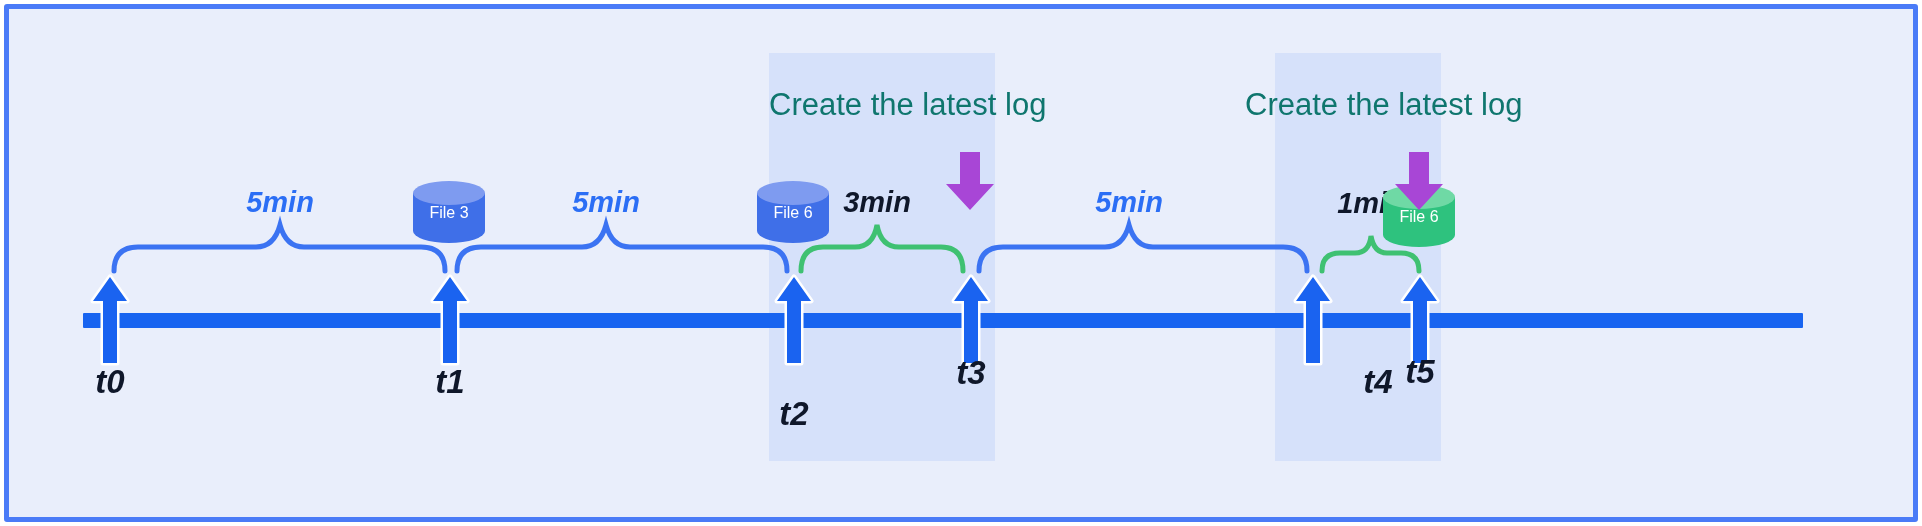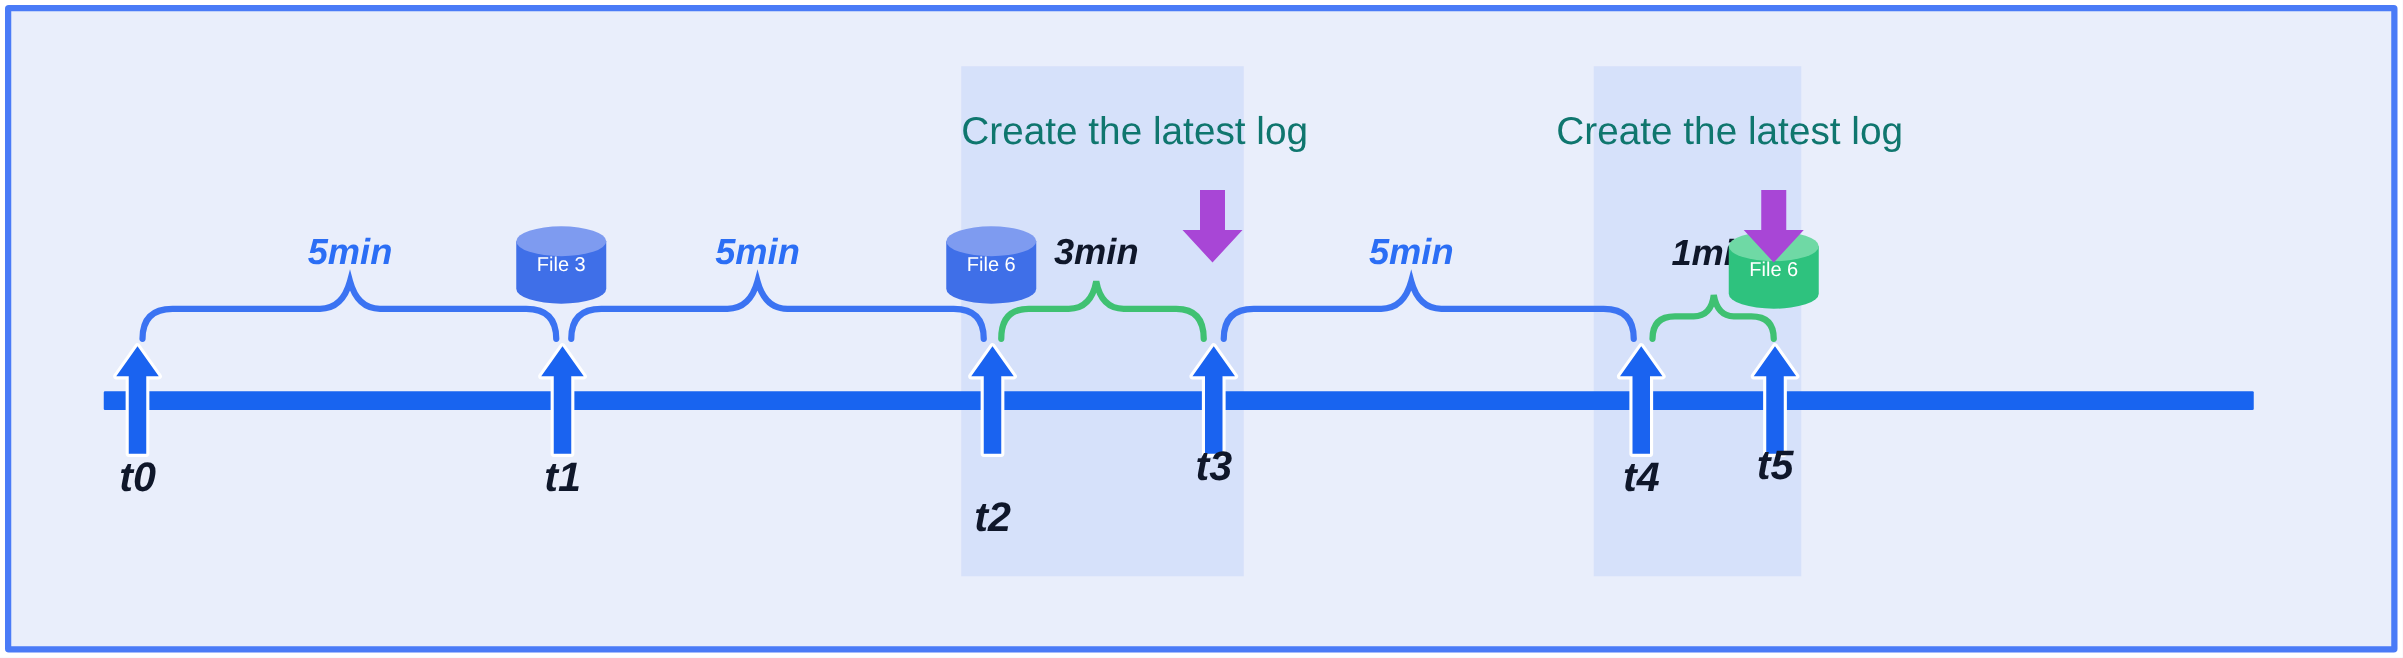--- a/index.html
+++ b/index.html
@@ -163,21 +163,21 @@
       <svg width="46" height="90" viewBox="0 0 46 90">
         <path d="M 23,2 L 40,26 L 30,26 L 30,88 L 16,88 L 16,26 L 6,26 Z" fill="#1a63f0" stroke="#ffffff" stroke-width="5" stroke-linejoin="round"></path>
         <path d="M 23,2 L 40,26 L 30,26 L 30,88 L 16,88 L 16,26 L 6,26 Z" fill="#1a63f0"></path>
       </svg>
     </div>
 
     <div class="tlabel" style="left:66px; top:354px;">t0</div>
     <div class="tlabel" style="left:406px; top:354px;">t1</div>
     <div class="tlabel" style="left:750px; top:354px;margin-top:32px;">t2</div>
     <div class="tlabel" style="left:927px; top:345px;">t3</div>
-    <div class="tlabel" style="left:1269px; top:354px;">t4</div>
+    <div class="tlabel" style="left:1334px; top:354px;">t4</div>
     <div class="tlabel" style="left:1376px; top:344px;">t5</div>
 
     <div class="durlabel dur-blue" style="left:216px; top:177px; width:110px;">5min</div>
     <div class="durlabel dur-blue" style="left:542px; top:177px; width:110px;">5min</div>
     <div class="durlabel dur-green" style="left:813px; top:177px; width:110px;">3min</div>
     <div class="durlabel dur-blue" style="left:1065px; top:177px; width:110px;">5min</div>
     <div class="durlabel dur-green" style="left:1307px; top:178px; width:110px;">1min</div>
 
     <div class="cyl" style="left:402px; top:172px;">
       <svg width="76" height="62" viewBox="0 0 76 62">

